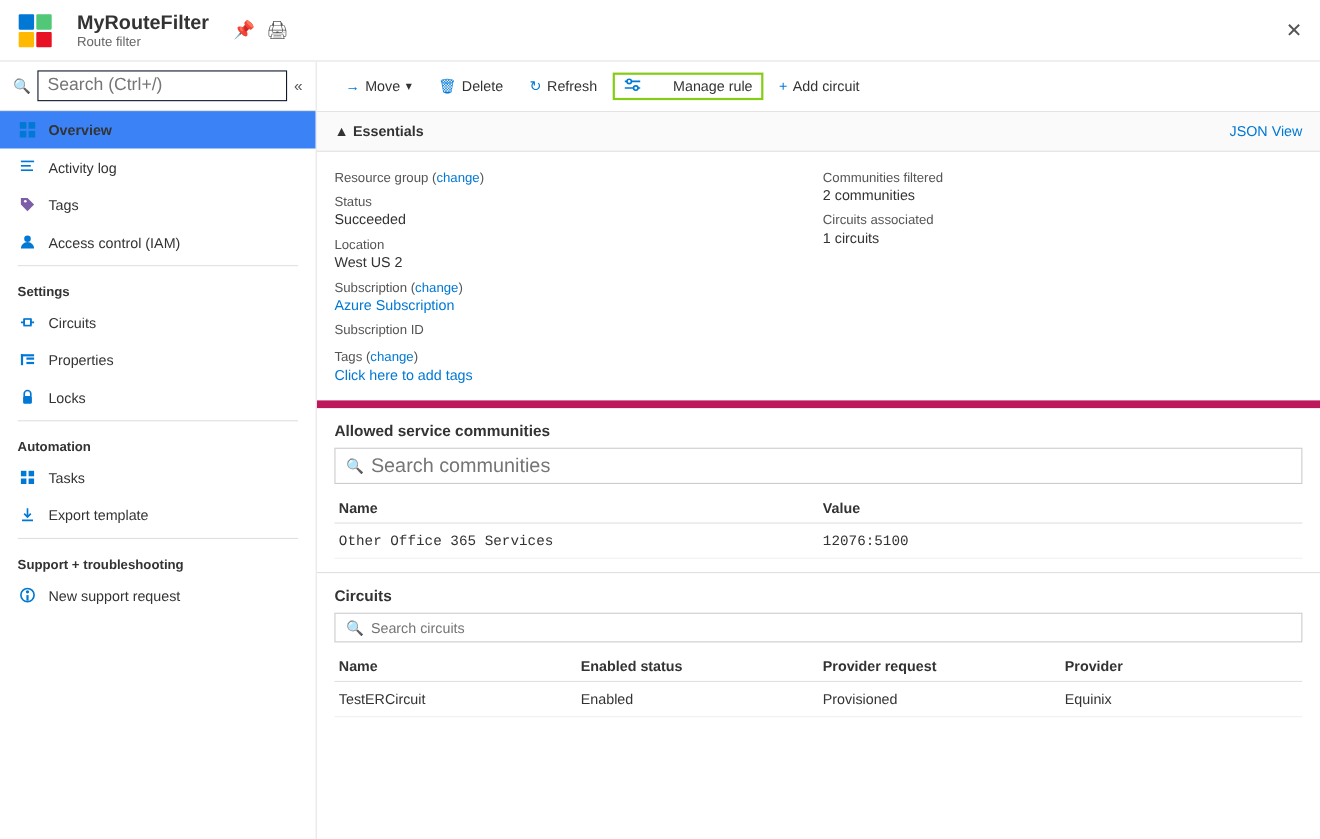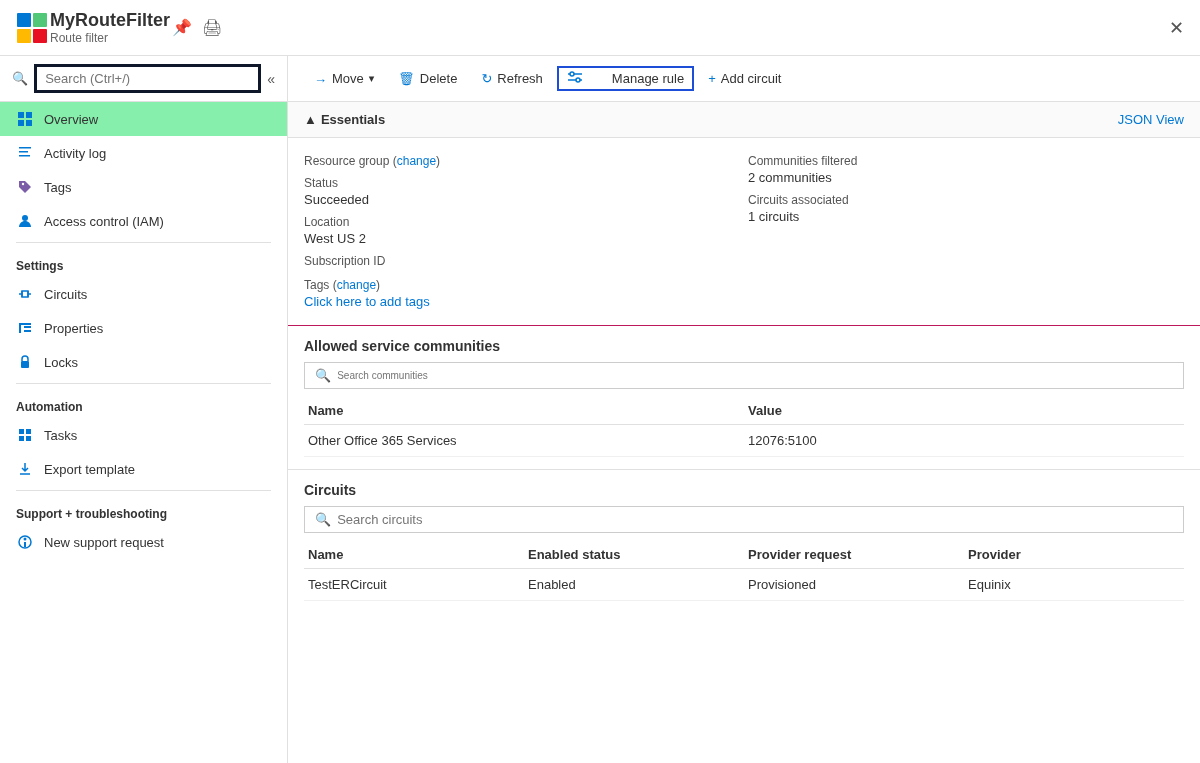--- a/index.html
+++ b/index.html
@@ -1,67 +1,67 @@
 <!DOCTYPE html>
 <html><head>
   <meta charset="utf-8">
   <style>
     * { box-sizing: border-box; margin: 0; padding: 0; }
     body { font-family: 'Segoe UI', Arial, sans-serif; font-size: 13px; color: #333; background: #fff; display: flex; flex-direction: column; height: 763px; overflow: hidden; }
 
     
     .header { display: flex; align-items: center; justify-content: space-between; padding: 10px 16px; border-bottom: 1px solid #e0e0e0; background: #fff; }
-    .header-left { display: flex; align-items: center; gap: 2px; }
+    .header-left { display: flex; align-items: center; gap: 22px; }
     .header-icons { display: flex; gap: 10px; align-items: center; }
     .header-icons span { cursor: pointer; color: #555; font-size: 16px; }
     .close-btn { font-size: 18px; color: #555; cursor: pointer; }
 
     
     .main-layout { display: flex; flex: 1; overflow: hidden; }
 
     
     .sidebar { width: 288px; min-width: 288px; border-right: 1px solid #e0e0e0; overflow-y: auto; background: #fff; }
     .search-box { display: flex; align-items: center; padding: 8px 12px; border-bottom: 1px solid #e0e0e0; gap: 6px; }
-    .search-box input { border: 3px solid #0f172a; padding: 4px 8px; width: 100%; font-size: 13px; outline: none; }
+    .search-box input { border: 1px solid #0f172a; padding: 4px 8px; width: 100%; font-size: 16px; outline: none; }
     .collapse-btn { color: #555; cursor: pointer; font-size: 14px; white-space: nowrap; }
     .nav-item { display: flex; align-items: center; padding: 8px 16px; cursor: pointer; gap: 10px; color: #333; }
-    .nav-item.active { background: #86efac; font-weight: 400; }
+    .nav-item.active { background: #3b82f6; font-weight: 700; }
     .nav-icon { width: 18px; height: 18px; display: flex; align-items: center; justify-content: center; font-size: 14px; flex-shrink: 0; }
     .section-label { padding: 12px 16px 4px 16px; font-size: 12px; font-weight: 600; color: #333; }
     .section-divider { border: none; border-top: 1px solid #e0e0e0; margin: 4px 16px; }
 
     
     .content { flex: 1; overflow-y: auto; background: #fff; }
 
     
     .toolbar { display: flex; align-items: center; padding: 10px 16px; gap: 4px; border-bottom: 1px solid #e0e0e0; }
     .toolbar-btn { display: flex; align-items: center; gap: 5px; padding: 5px 10px; cursor: pointer; border: none; background: none; font-size: 13px; color: #333; }
     .toolbar-btn.highlighted { border: 2px solid #e81123; padding: 3px 8px; }
 
     
     .essentials-header { display: flex; justify-content: space-between; align-items: center; padding: 10px 16px; background: #fafafa; border-bottom: 1px solid #e0e0e0; }
     .essentials-title { font-size: 13px; font-weight: 600; display: flex; align-items: center; gap: 4px; }
     .json-view-link { color: #0078d4; cursor: pointer; font-size: 13px; text-decoration: none; }
 
-    .essentials-grid { display: grid; grid-template-columns: 1fr 1fr; padding: 12px 16px; gap: 8px; border-bottom: 1px solid #be185d; }
+    .essentials-grid { display: grid; grid-template-columns: 1fr 1fr; padding: 12px 16px; gap: 8px; border-bottom: 7px solid #be185d; }
     .essentials-item { display: flex; flex-direction: column; gap: 2px; padding: 4px 0; }
     .essentials-label { color: #555; font-size: 12px; }
     .essentials-value { font-size: 13px; color: #333; }
     .essentials-link { color: #0078d4; cursor: pointer; text-decoration: none; }
 
     
     .section-container { padding: 12px 16px; }
     .section-title { font-size: 14px; font-weight: 600; margin-bottom: 8px; }
     .search-communities { display: flex; align-items: center; border: 1px solid #ccc; padding: 5px 10px; gap: 6px; margin-bottom: 8px; width: 100%; }
     .search-communities input { border: none; outline: none; font-size: 13px; width: 100%; }
     .table-header { display: grid; padding: 6px 0; border-bottom: 1px solid #e0e0e0; font-weight: 600; font-size: 13px; }
     .communities-table .table-header { grid-template-columns: 1fr 1fr; }
     .circuits-table .table-header { grid-template-columns: 1fr 1fr 1fr 1fr; }
     .table-row { display: grid; padding: 8px 0; border-bottom: 1px solid #f0f0f0; font-size: 13px; }
-    .communities-table .table-row { grid-template-columns: 1fr 1fr; }
+    .communities-table .table-row { grid-template-columns: 1fr 1fr; font-family: Liberation Mono, monospace; }
     .circuits-table .table-row { grid-template-columns: 1fr 1fr 1fr 1fr; }
     .table-cell { padding: 0 4px; }
     .divider { border: none; border-top: 1px solid #e0e0e0; margin: 0; }
 
     
     .icon-overview { color: #0078d4; }
   </style>
 </head>
 <body>
 
@@ -221,21 +221,21 @@
         <span style="font-size:11px;">▾</span>
       </button>
       <button class="toolbar-btn">
         <span style="color:#0078d4;">🗑</span>
         <span>Delete</span>
       </button>
       <button class="toolbar-btn">
         <span style="color:#0078d4;">↻</span>
         <span>Refresh</span>
       </button>
-      <button class="toolbar-btn highlighted" style="border:2px solid #1d4ed8;gap:29px;">
+      <button class="toolbar-btn highlighted" style="border:2px solid #84cc16;gap:29px;">
         <span style="color:#0078d4;">
           <svg width="16" height="12" viewBox="0 0 16 12">
               <line x1="1" y1="3" x2="15" y2="3" stroke="#0078d4" stroke-width="1.5"></line>
               <line x1="1" y1="9" x2="15" y2="9" stroke="#0078d4" stroke-width="1.5"></line>
               <circle cx="5" cy="3" r="2" fill="white" stroke="#0078d4" stroke-width="1.5"></circle>
               <circle cx="11" cy="9" r="2" fill="white" stroke="#0078d4" stroke-width="1.5"></circle>
             </svg>
         </span>
         <span>Manage rule</span>
       </button>
@@ -261,20 +261,24 @@
         </div>
         <div class="essentials-item">
           <span class="essentials-label">Status</span>
           <span class="essentials-value">Succeeded</span>
         </div>
         <div class="essentials-item">
           <span class="essentials-label">Location</span>
           <span class="essentials-value">West US 2</span>
         </div>
         <div class="essentials-item">
+          <span class="essentials-label">Subscription (<a class="essentials-link">change</a>)</span>
+          <a class="essentials-link">Azure Subscription</a>
+        </div>
+        <div class="essentials-item">
           <span class="essentials-label">Subscription ID</span>
           <span class="essentials-value"></span>
         </div>
         <div class="essentials-item">
           <span class="essentials-label">Tags (<a class="essentials-link">change</a>)</span>
           <a class="essentials-link">Click here to add tags</a>
         </div>
       </div>
 
       <div>
@@ -286,21 +290,21 @@
           <span class="essentials-label">Circuits associated</span>
           <span class="essentials-value">1 circuits</span>
         </div>
       </div>
     </div>
 
     <div class="section-container">
       <div class="section-title">Allowed service communities</div>
       <div class="search-communities">
         <span style="color:#888;">🔍</span>
-        <input type="text" style="border: none; outline: none; font-size: 10px; width: 100%;" placeholder="Search communities">
+        <input type="text" style="border: none; outline: none; font-size: 18px; width: 100%;" placeholder="Search communities">
       </div>
       <div class="communities-table">
         <div class="table-header">
           <div class="table-cell">Name</div>
           <div class="table-cell">Value</div>
         </div>
         <div class="table-row">
           <div class="table-cell">Other Office 365 Services</div>
           <div class="table-cell">12076:5100</div>
         </div>

